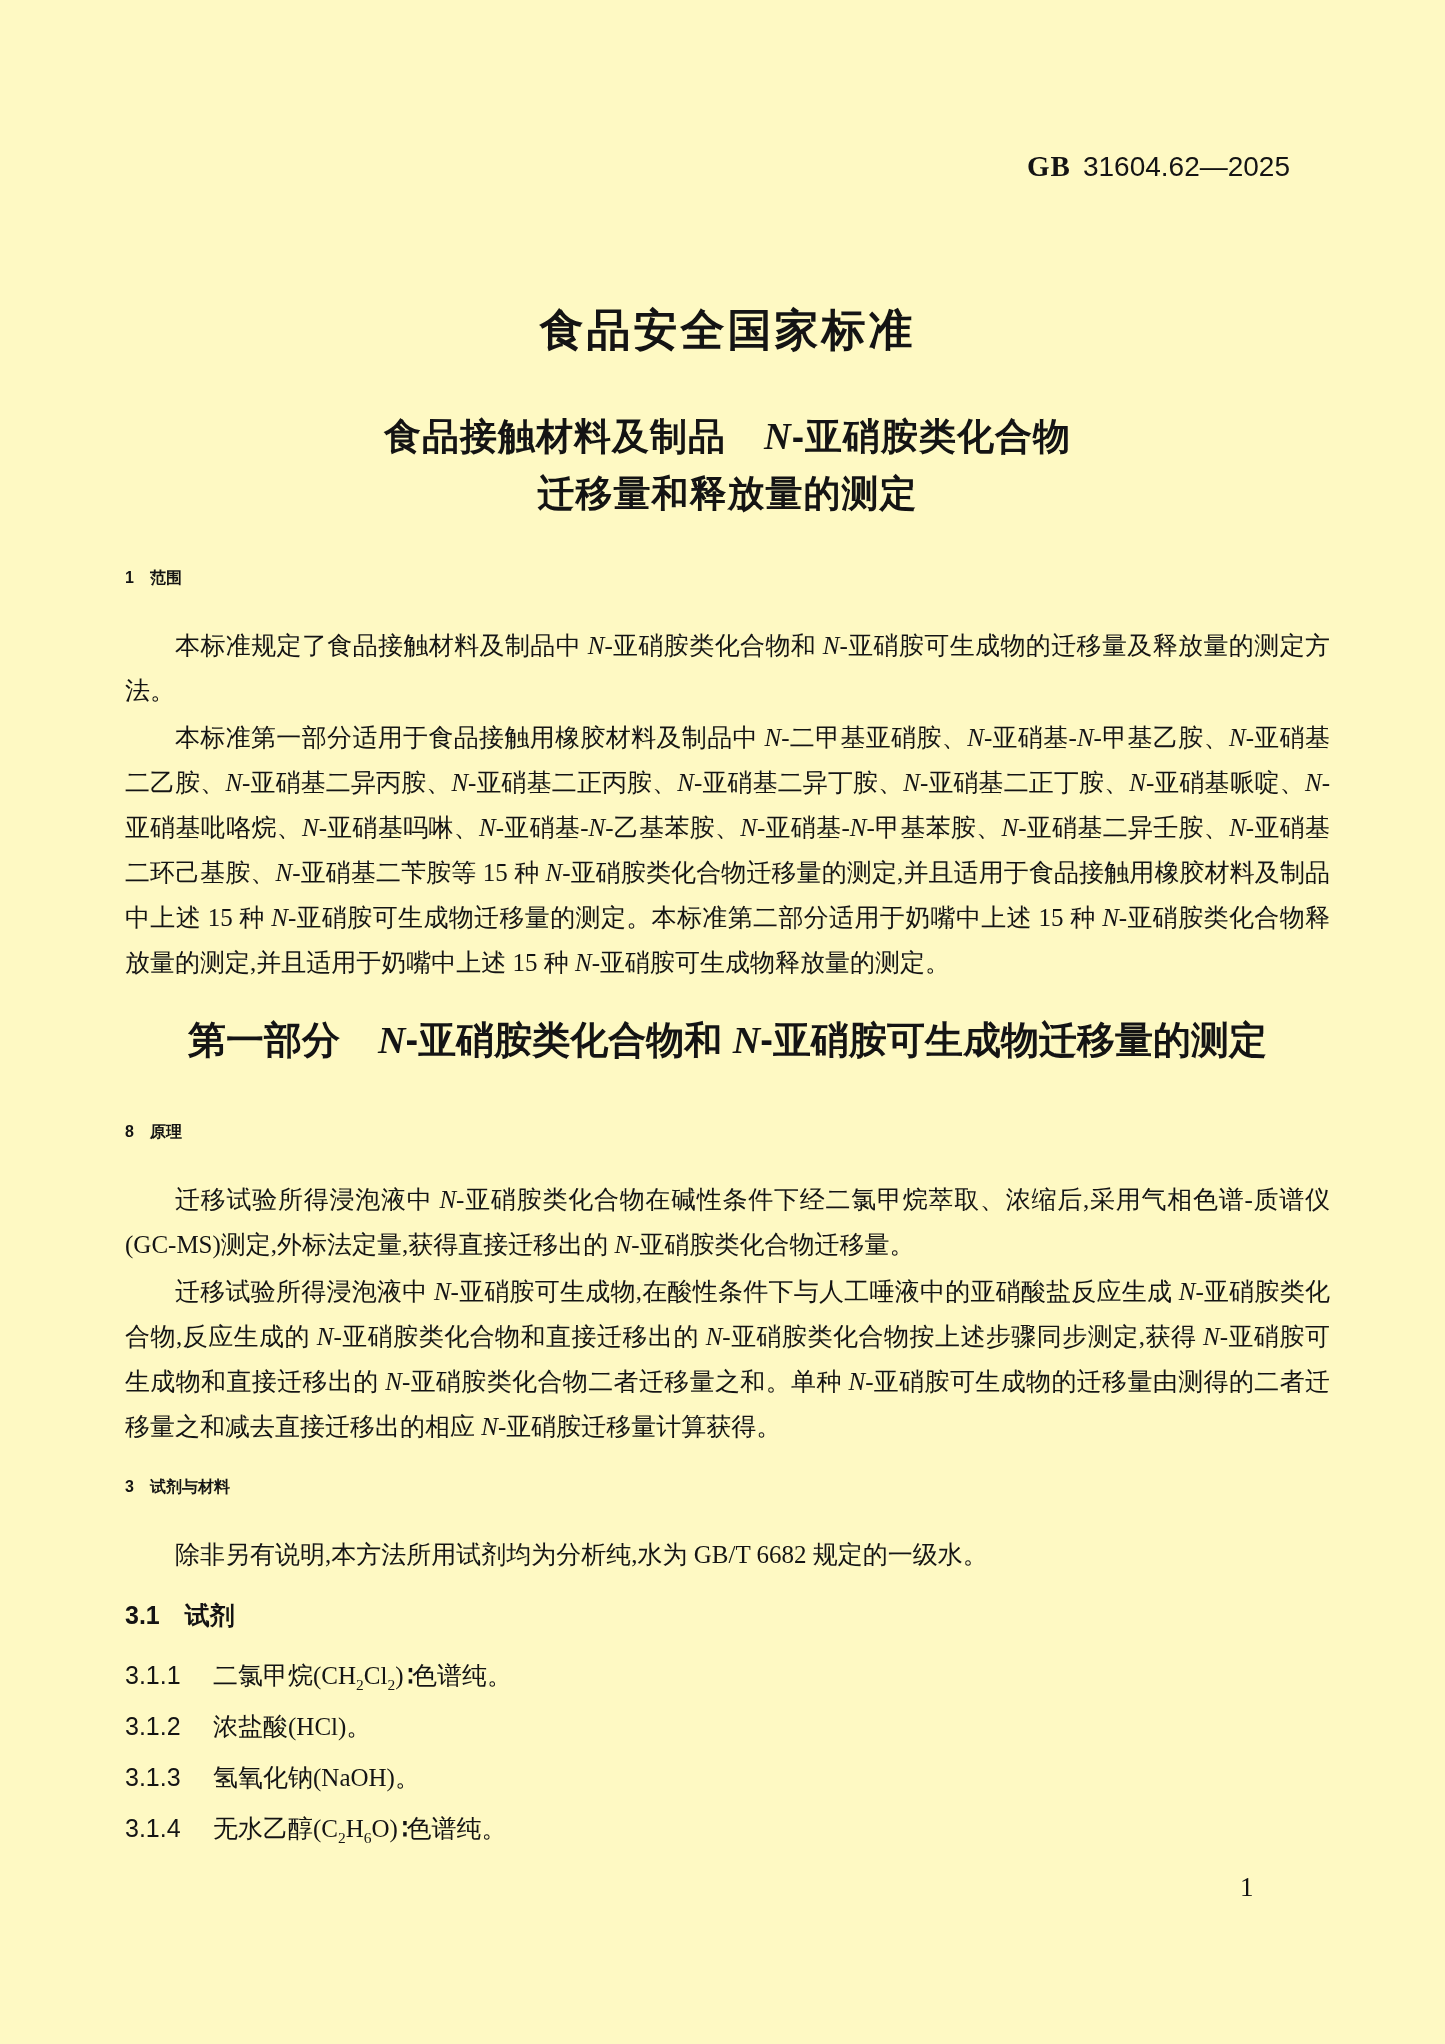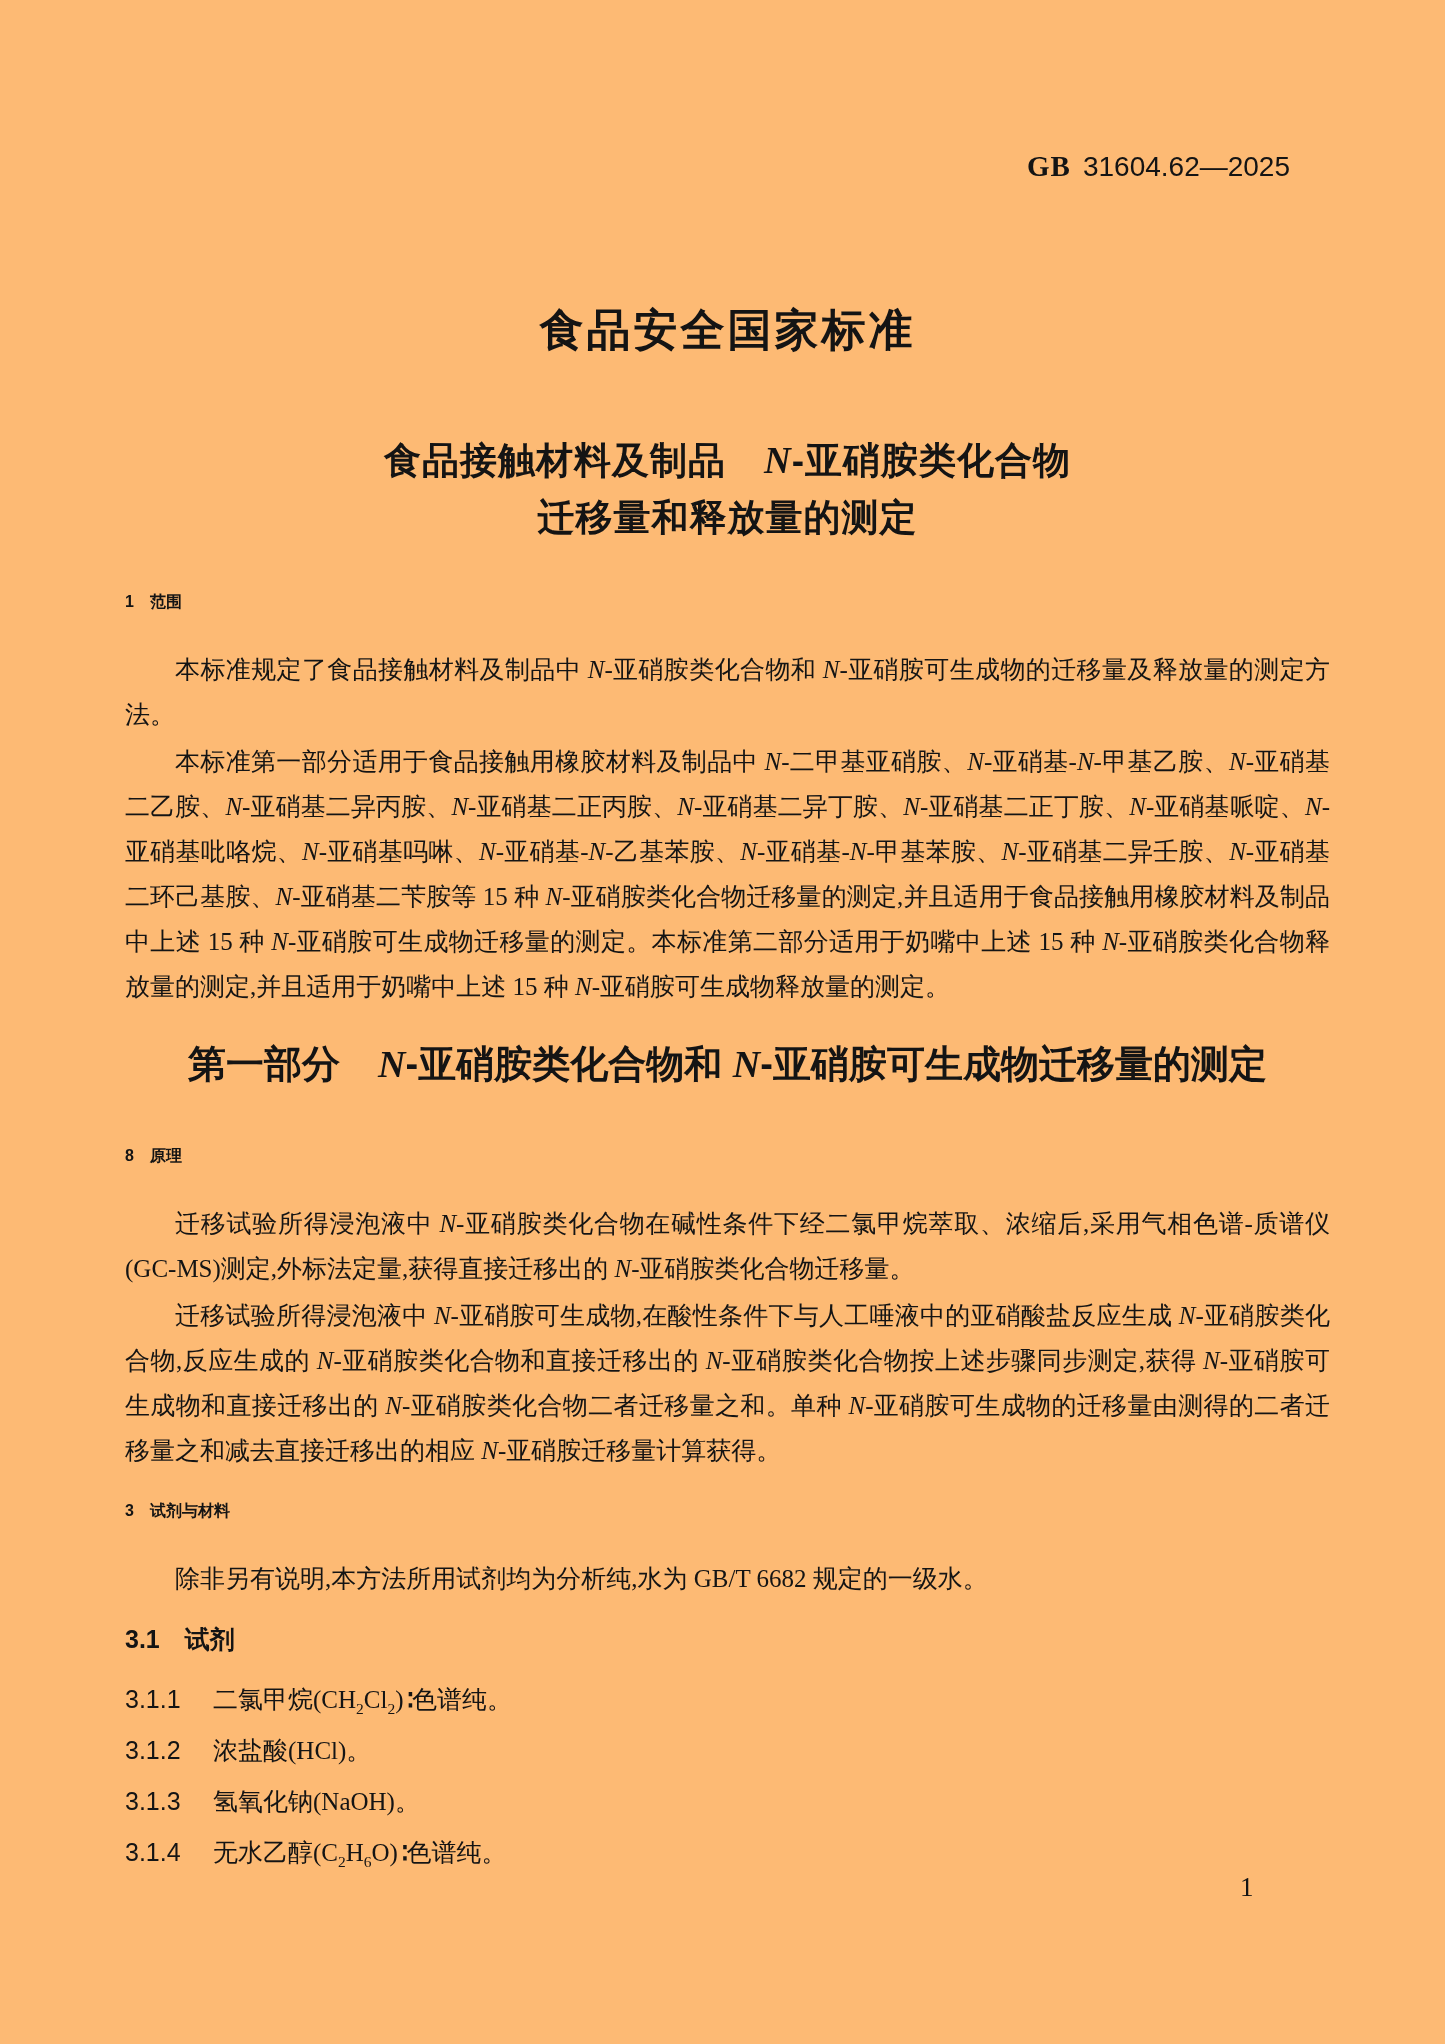--- a/index.html
+++ b/index.html
@@ -4,41 +4,41 @@
 <style>
   * { margin:0; padding:0; box-sizing:border-box; }
   html, body { background:#ffffff; }
   body {
     width:1445px; height:2044px;
     font-family:"Liberation Serif","DejaVu Serif",serif;
     color:#141414;
   }
   .page {
     position:relative; width:1445px; height:2044px;
-    background:#fdba74; overflow:hidden;
+    background:#fef9c3; overflow:hidden;
   }
   .content { padding:0 115px 0 125px; }
 
   .std-header { padding:150px 155px 0 0; text-align:right; white-space:nowrap; }
   .code-prefix {
     font-family:"Liberation Serif","DejaVu Serif",serif;
     font-weight:700; font-size:29px; letter-spacing:1px;
   }
   .code-number {
     font-family:"Liberation Sans","DejaVu Sans",sans-serif;
     font-size:28px; margin-left:12px;
   }
 
   .doc-title {
     margin-top:118px; text-align:center;
     font-family:"Liberation Sans","DejaVu Sans",sans-serif;
     font-weight:700; font-size:44px; letter-spacing:3px;
   }
   .doc-subtitle {
-    margin-top:72px; text-align:center;
+    margin-top:48px; text-align:center;
     font-family:"Liberation Sans","DejaVu Sans",sans-serif;
     font-weight:700; font-size:37px; line-height:57px; letter-spacing:1px;
   }
 
   .sec-heading {
     font-family:"Liberation Sans","DejaVu Sans",sans-serif;
     font-weight:700; font-size:16px;
   }
   .mt-scope { margin-top:46px; }
   .mt-principle { margin-top:56px; }

